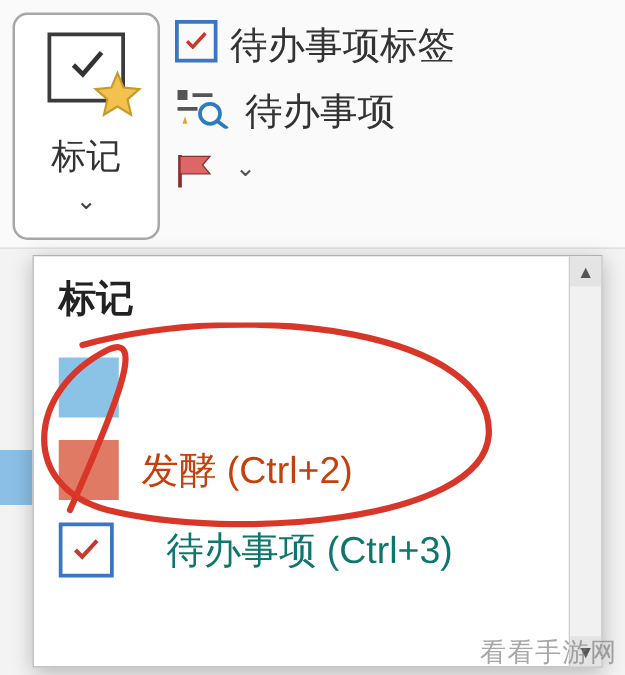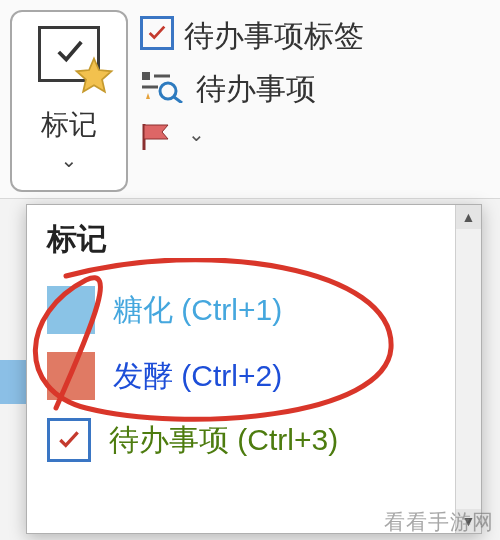--- a/index.html
+++ b/index.html
@@ -122,22 +122,22 @@
     width: 48px; height: 48px;
   }
   .sw-blue { background: #8ac3e6; }
   .sw-red { background: #e07a64; }
   .sw-check {
     width: 44px; height: 44px;
     border: 3px solid #3a76c4;
     display: inline-flex; align-items:center; justify-content:center;
   }
   .dd-item-blue .dd-text { color: #45a7de; }
-  .dd-item-red .dd-text { color: #1d4ed8; }
-  .dd-item-todo .dd-text { color: #4d7c0f; }
+  .dd-item-red .dd-text { color: #c2410c; }
+  .dd-item-todo .dd-text { color: #0f766e; margin-left: 24px; }
 
   .dd-scroll {
     width: 26px;
     background: #f1f1f1;
     border-left: 1px solid #cfcfcf;
     display: flex; flex-direction: column;
     justify-content: space-between;
   }
   .scroll-btn {
     height: 24px;
@@ -223,21 +223,20 @@
     </div>
   </div>
 </div>
 
 <div class="dropdown">
   <div class="dd-body">
     <div class="dd-title">标记</div>
 
     <div class="dd-item dd-item-blue">
       <span class="swatch sw-blue"></span>
-      <span class="dd-text">糖化 (Ctrl+1)</span>
     </div>
 
     <div class="dd-item dd-item-red">
       <span class="swatch sw-red"></span>
       <span class="dd-text">发酵 (Ctrl+2)</span>
     </div>
 
     <div class="dd-item dd-item-todo">
       <span class="sw-check">
         <svg viewBox="0 0 24 24" width="26" height="26">

